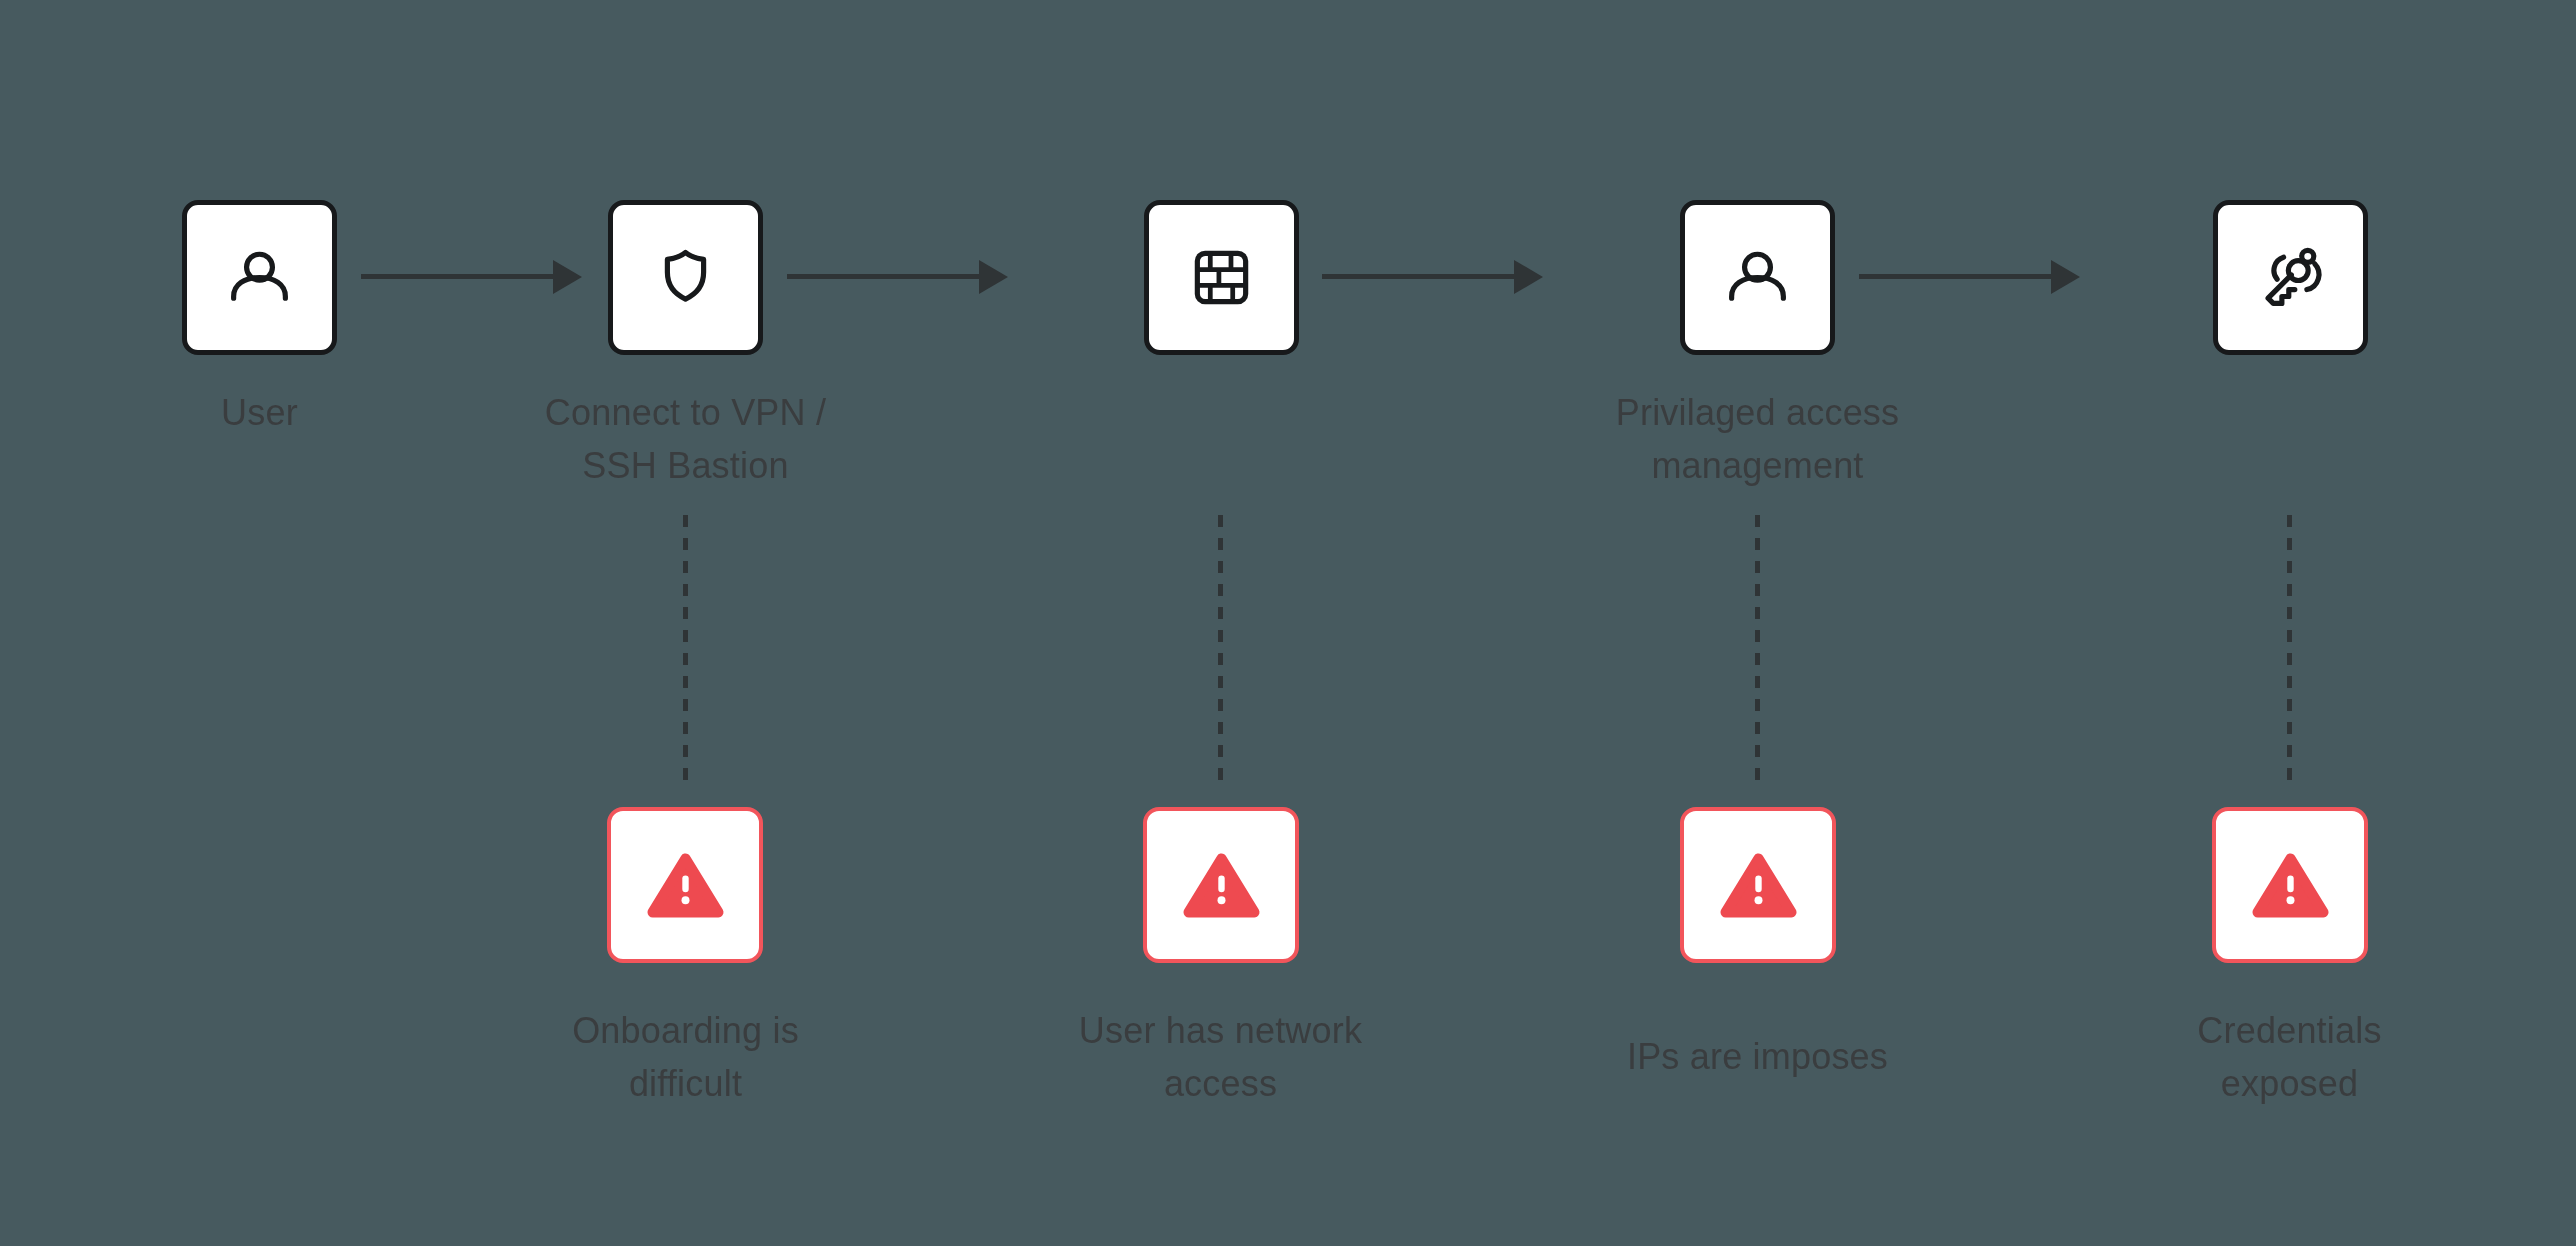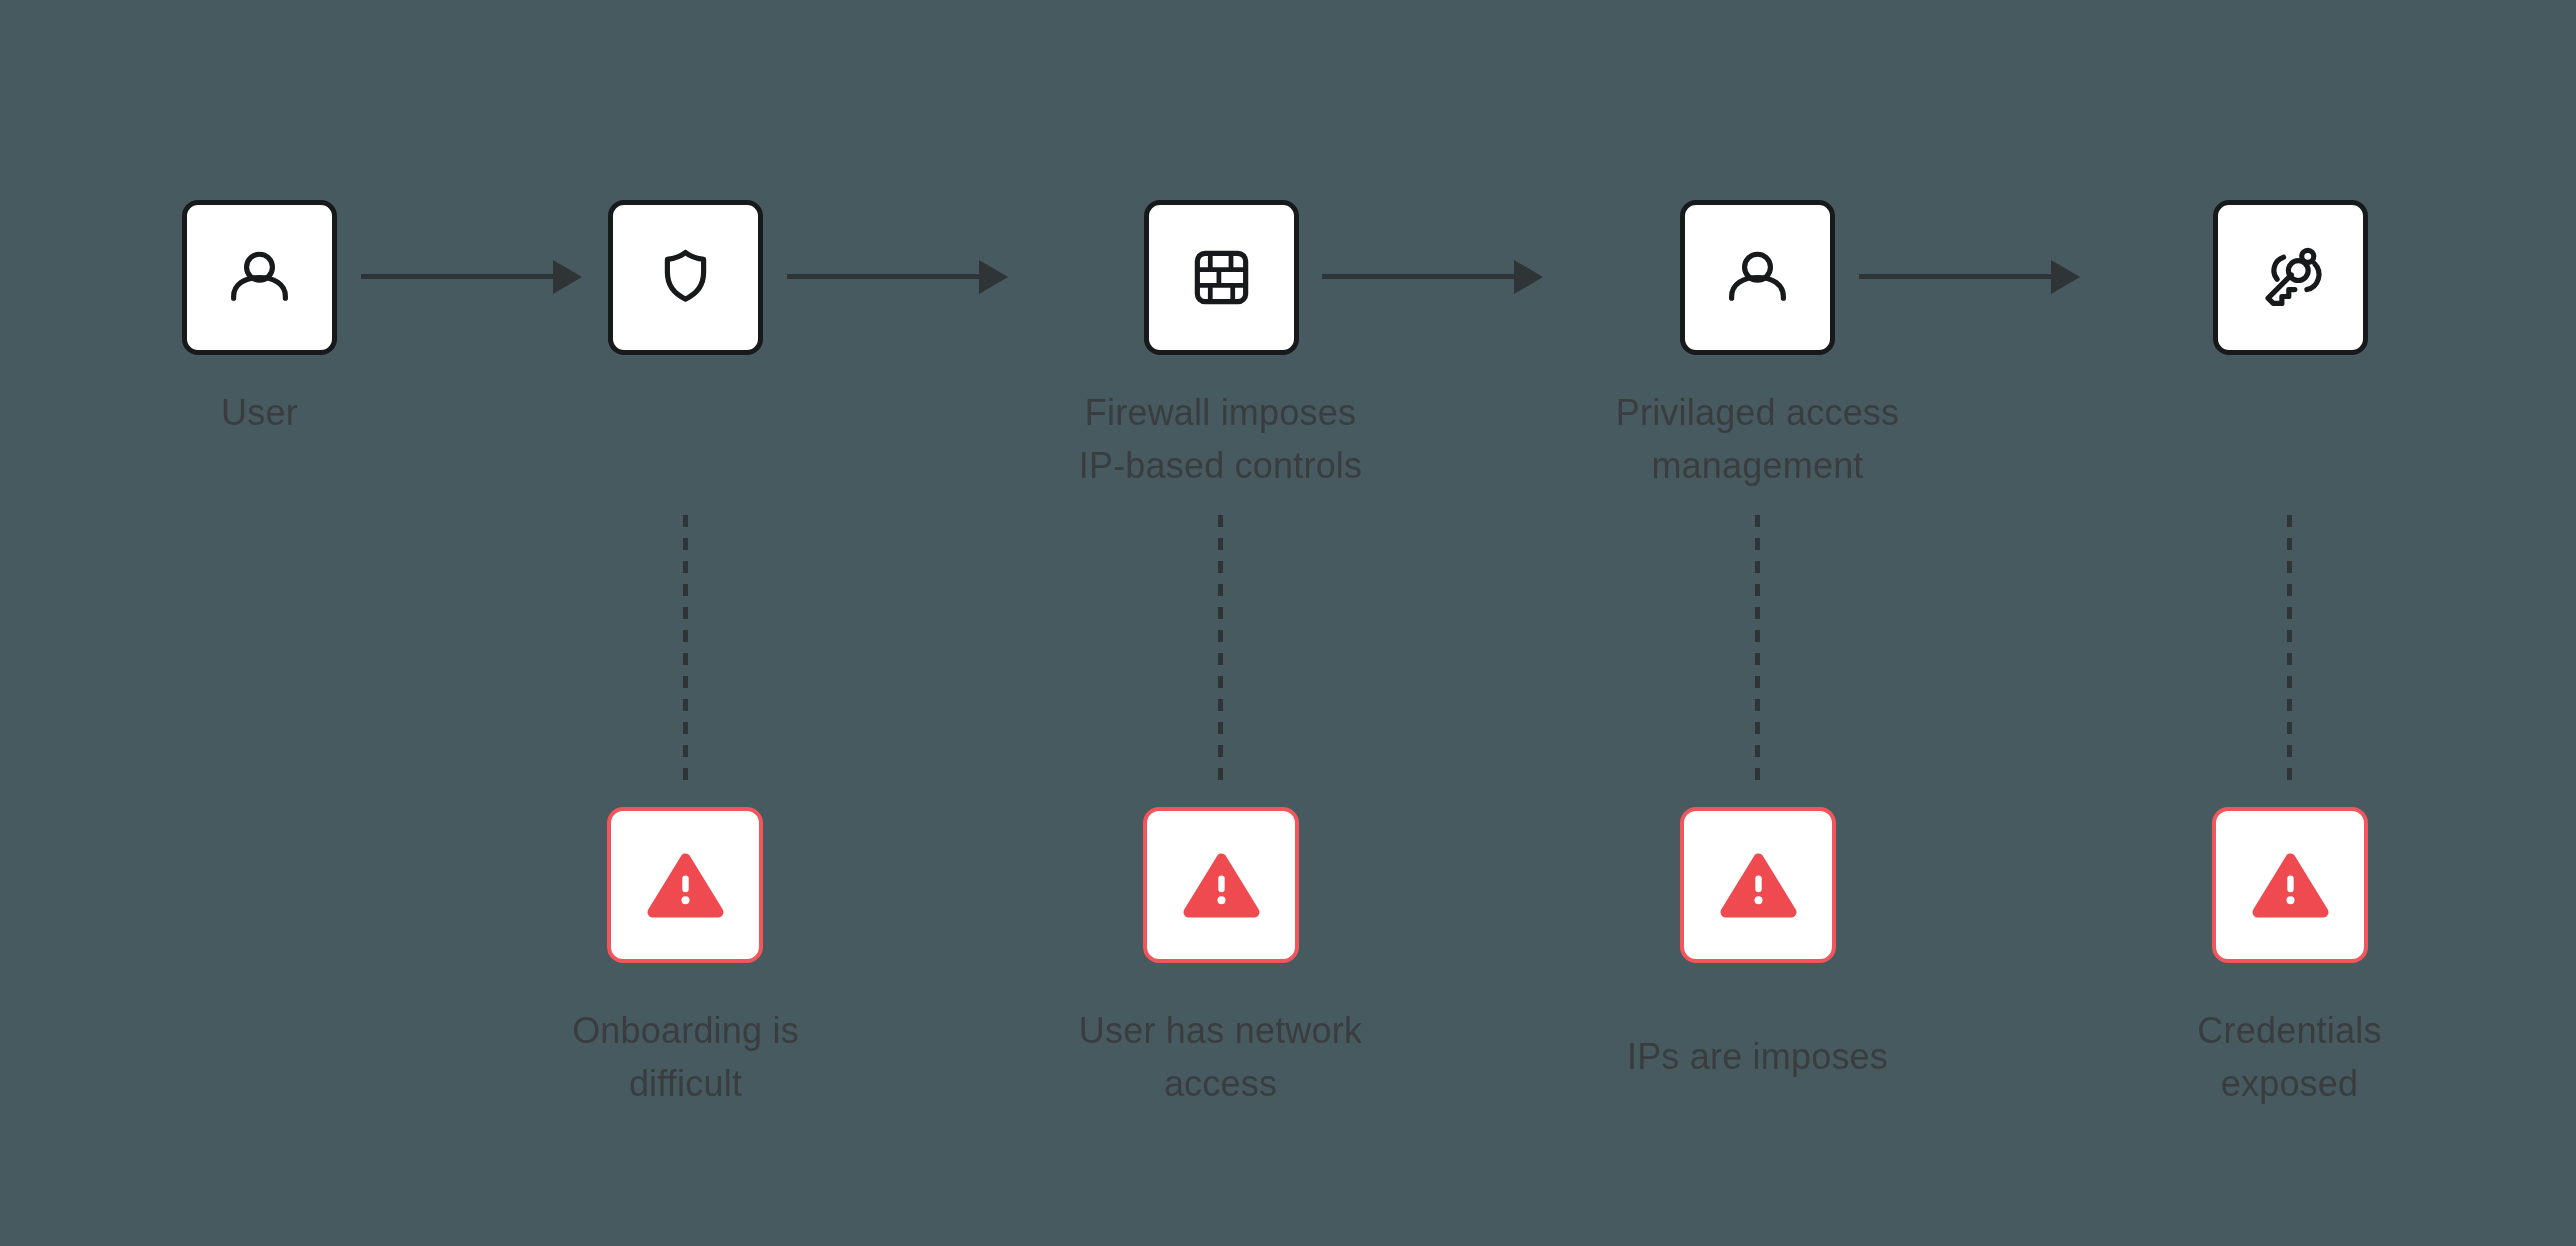--- a/index.html
+++ b/index.html
@@ -60,32 +60,32 @@
       <path class="stroke" d="M10,64 v-2 c0,-14 13,-22 30,-22 s30,8 30,22 v2"></path>
     </svg>
   </div>
   <div class="node-label" style="left:-13px">User</div>
 
   <div class="icon-box" style="left:577px">
     <svg width="69" height="69" viewBox="0 0 80 80">
       <path class="stroke" d="M40,11 c6,5 13,7 21,8 v15 c0,16 -8,25 -21,31 c-13,-6 -21,-15 -21,-31 V19 c8,-1 15,-3 21,-8 z"></path>
     </svg>
   </div>
+  <div class="node-label" style="left:413px">Connect to VPN /
+SSH Bastion</div>
 
   <div class="icon-box" style="left:1113px">
     <svg width="69" height="69" viewBox="0 0 80 80">
       <rect class="stroke" x="12" y="12" width="56" height="56" rx="9"></rect>
       <path class="stroke" style="stroke-width:5.5" d="M12,31 H68 M12,49 H68
         M27,12 V31 M51,12 V31
         M37,31 V49
         M27,49 V68 M53,49 V68"></path>
     </svg>
   </div>
-  <div class="node-label" style="left:948px">Firewall imposes
-IP-based controls</div>
 
   <div class="icon-box" style="left:1649px">
     <svg width="69" height="69" viewBox="0 0 80 80">
       <circle class="stroke" cx="40" cy="28" r="15"></circle>
       <path class="stroke" d="M10,64 v-2 c0,-14 13,-22 30,-22 s30,8 30,22 v2"></path>
     </svg>
   </div>
   <div class="node-label" style="left:1485px">Privilaged access
 management</div>
 

